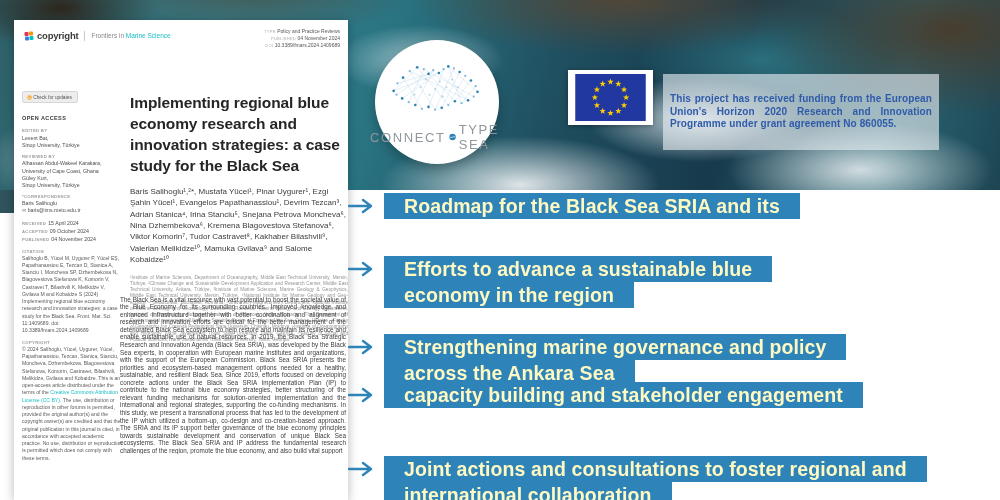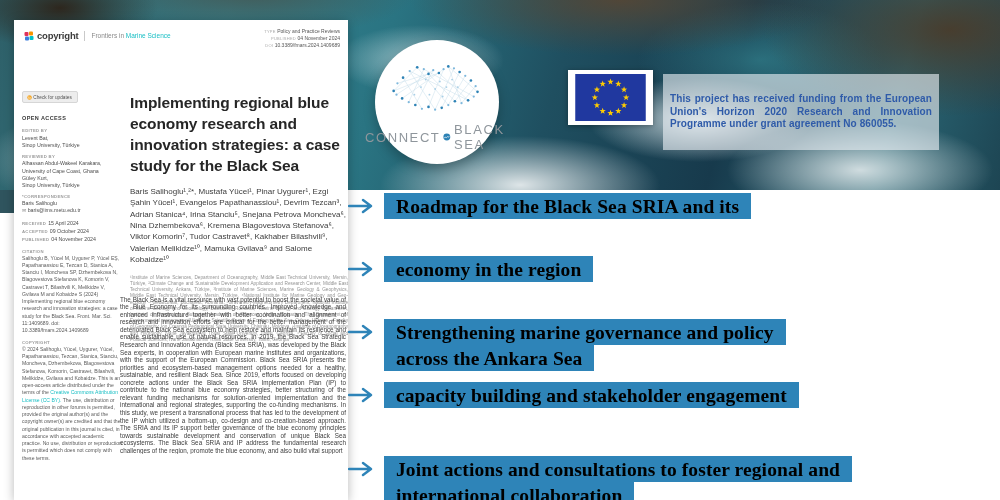--- a/index.html
+++ b/index.html
@@ -77,22 +77,22 @@
   .eu-flag { position:absolute; left:568px; top:70px; width:85px; height:55px; background:#fff;
              padding:4px; box-shadow:0 1px 5px rgba(0,0,0,.35); }
   .funding { position:absolute; left:663px; top:74px; width:276px; background:rgba(236,241,245,.62);
              padding:19px 7px; }
   .funding-text { font-size:10px; font-weight:bold; line-height:12.5px; text-align:justify; letter-spacing:.1px; }
 
   
   .brow { position:absolute; left:348px; display:flex; align-items:flex-start; }
   .arrow { margin-top:5px; flex:none; }
   .blines { margin-left:10px; }
-  .bline { display:block; width:max-content; color:#000000; font-weight:bold; font-size:19.5px;
-           line-height:21px; padding:3px 12px 2px; letter-spacing:.1px;font-family:Liberation Serif, serif; }
+  .bline { display:block; width:max-content; color:#fef9c3; font-weight:bold; font-size:19.5px;
+           line-height:21px; padding:3px 20px 2px; letter-spacing:.1px; }
 </style>
 </head>
 <body>
 
 <div id="canvas">
 
   <div class="ocean"></div>
   <div class="ocean-sliver"></div>
 
   <div class="paper">
@@ -226,21 +226,21 @@
           <circle cx="40" cy="22" r="1"></circle>
           <circle cx="55" cy="24" r="1"></circle>
       </g>
     </svg>
     <div class="logo-row">
       <span class="logo-word">CONNECT</span>
       <svg class="logo-wave" width="12" height="12" viewBox="0 0 12 12">
         <circle cx="6" cy="6" r="5.4" fill="#2d82b5"></circle>
         <path d="M2.3 6.8 C3.6 4.4 4.8 8.6 6.3 6.1 C7.5 4.2 8.6 7.4 9.8 5.6" stroke="#ffffff" stroke-width="1.2" fill="none" stroke-linecap="round"></path>
       </svg>
-      <span class="logo-word">BLACK SEA</span>
+      <span class="logo-word">TYPE SEA</span>
     </div>
   </div>
 
   <div class="eu-flag">
     <svg width="77" height="47" viewBox="0 0 90 60">
       <defs>
         <path id="star" d="M0,-5 L1.176,-1.618 L4.755,-1.545 L1.902,0.618 L2.939,4.045 L0,2 L-2.939,4.045 L-1.902,0.618 L-4.755,-1.545 L-1.176,-1.618 Z" fill="#ffcc00"></path>
       </defs>
       <rect width="90" height="60" fill="#20389f"></rect>
       <use href="#star" transform="translate(45,10) scale(0.85)"></use>
@@ -269,25 +269,26 @@
     <div class="blines">
       <span class="bline" style="background:#2e84b8">Roadmap for the Black Sea SRIA and its</span>
     </div>
   </div>
 
   <div class="brow" style="top:256px">
     <svg class="arrow" width="26" height="16" viewBox="0 0 26 16">
         <path d="M1 8 H22 M15 2 L23 8 L15 14" fill="none" stroke="#2e84b8" stroke-width="2.4" stroke-linecap="round" stroke-linejoin="round"></path>
       </svg>
     <div class="blines">
+      <span class="bline" style="background:#2e84b8">Efforts to advance a sustainable blue</span>
       <span class="bline" style="background:#2e84b8">economy in the region</span>
     </div>
   </div>
 
-  <div class="brow" style="top:319px">
+  <div class="brow" style="top:334px">
     <svg class="arrow" width="26" height="16" viewBox="0 0 26 16">
         <path d="M1 8 H22 M15 2 L23 8 L15 14" fill="none" stroke="#2e84b8" stroke-width="2.4" stroke-linecap="round" stroke-linejoin="round"></path>
       </svg>
     <div class="blines">
       <span class="bline" style="background:#2e84b8">Strengthening marine governance and policy</span>
       <span class="bline" style="background:#2e84b8">across the Ankara Sea</span>
     </div>
   </div>
 
   <div class="brow" style="top:382px">

